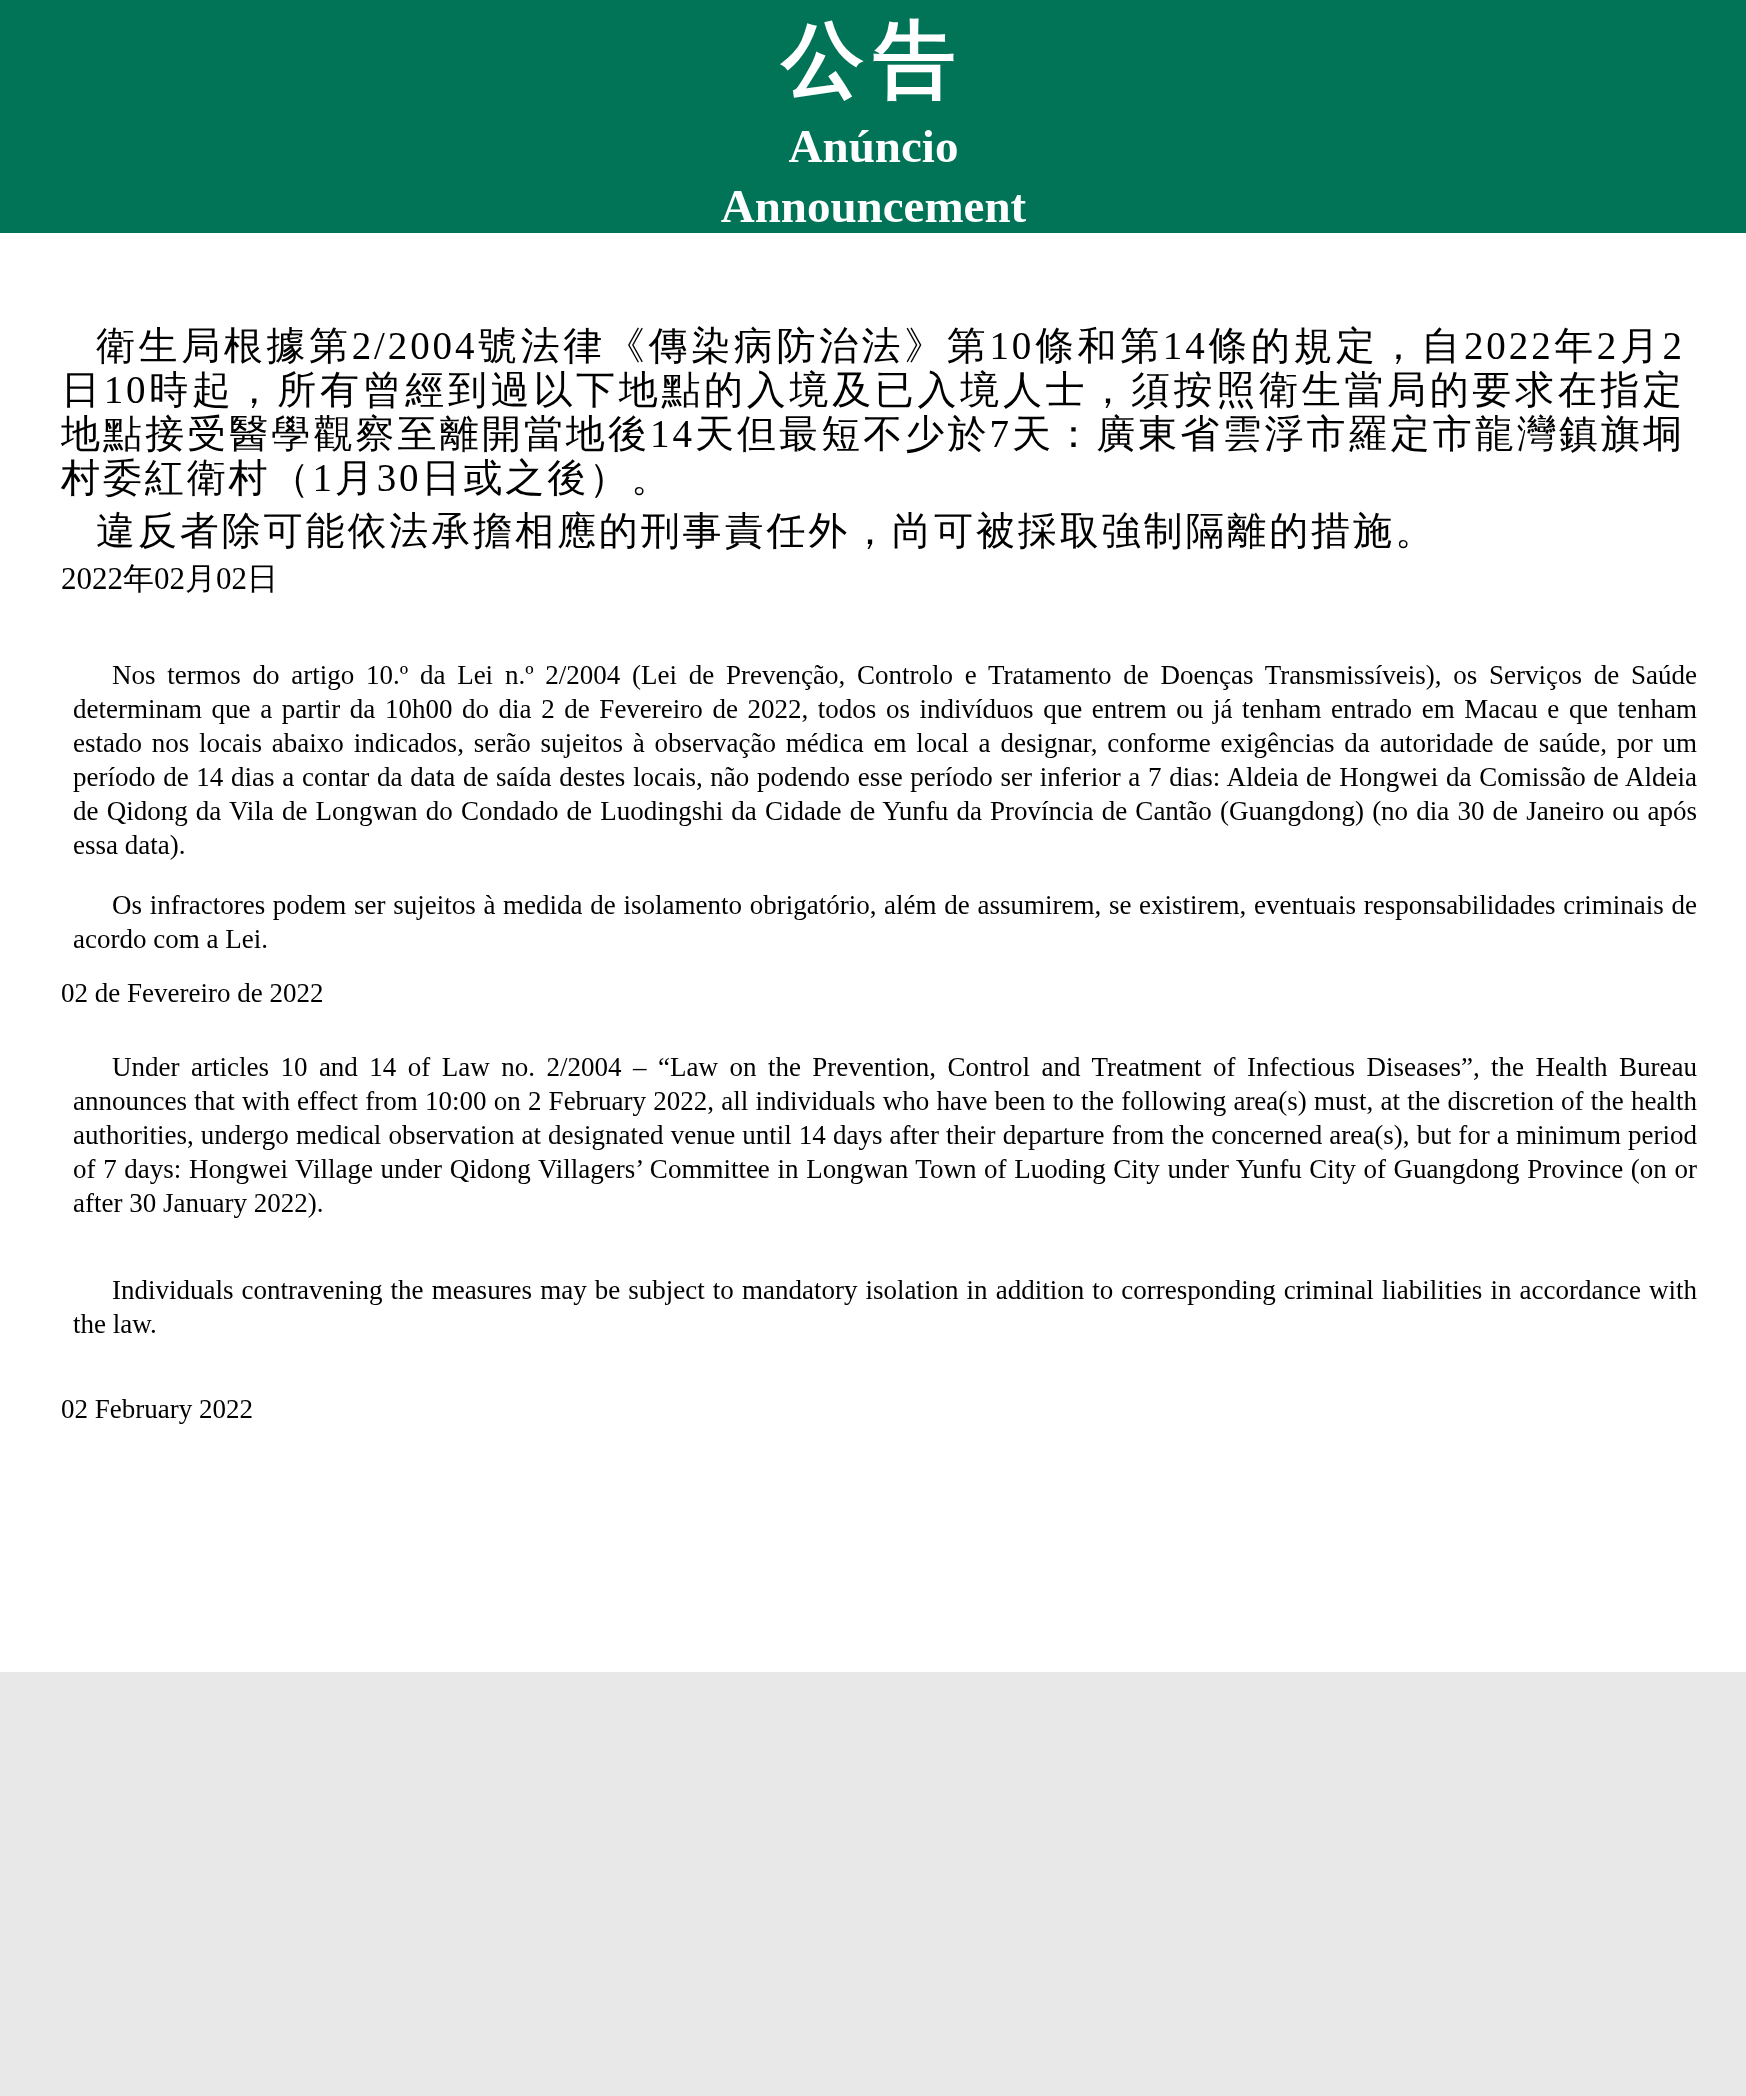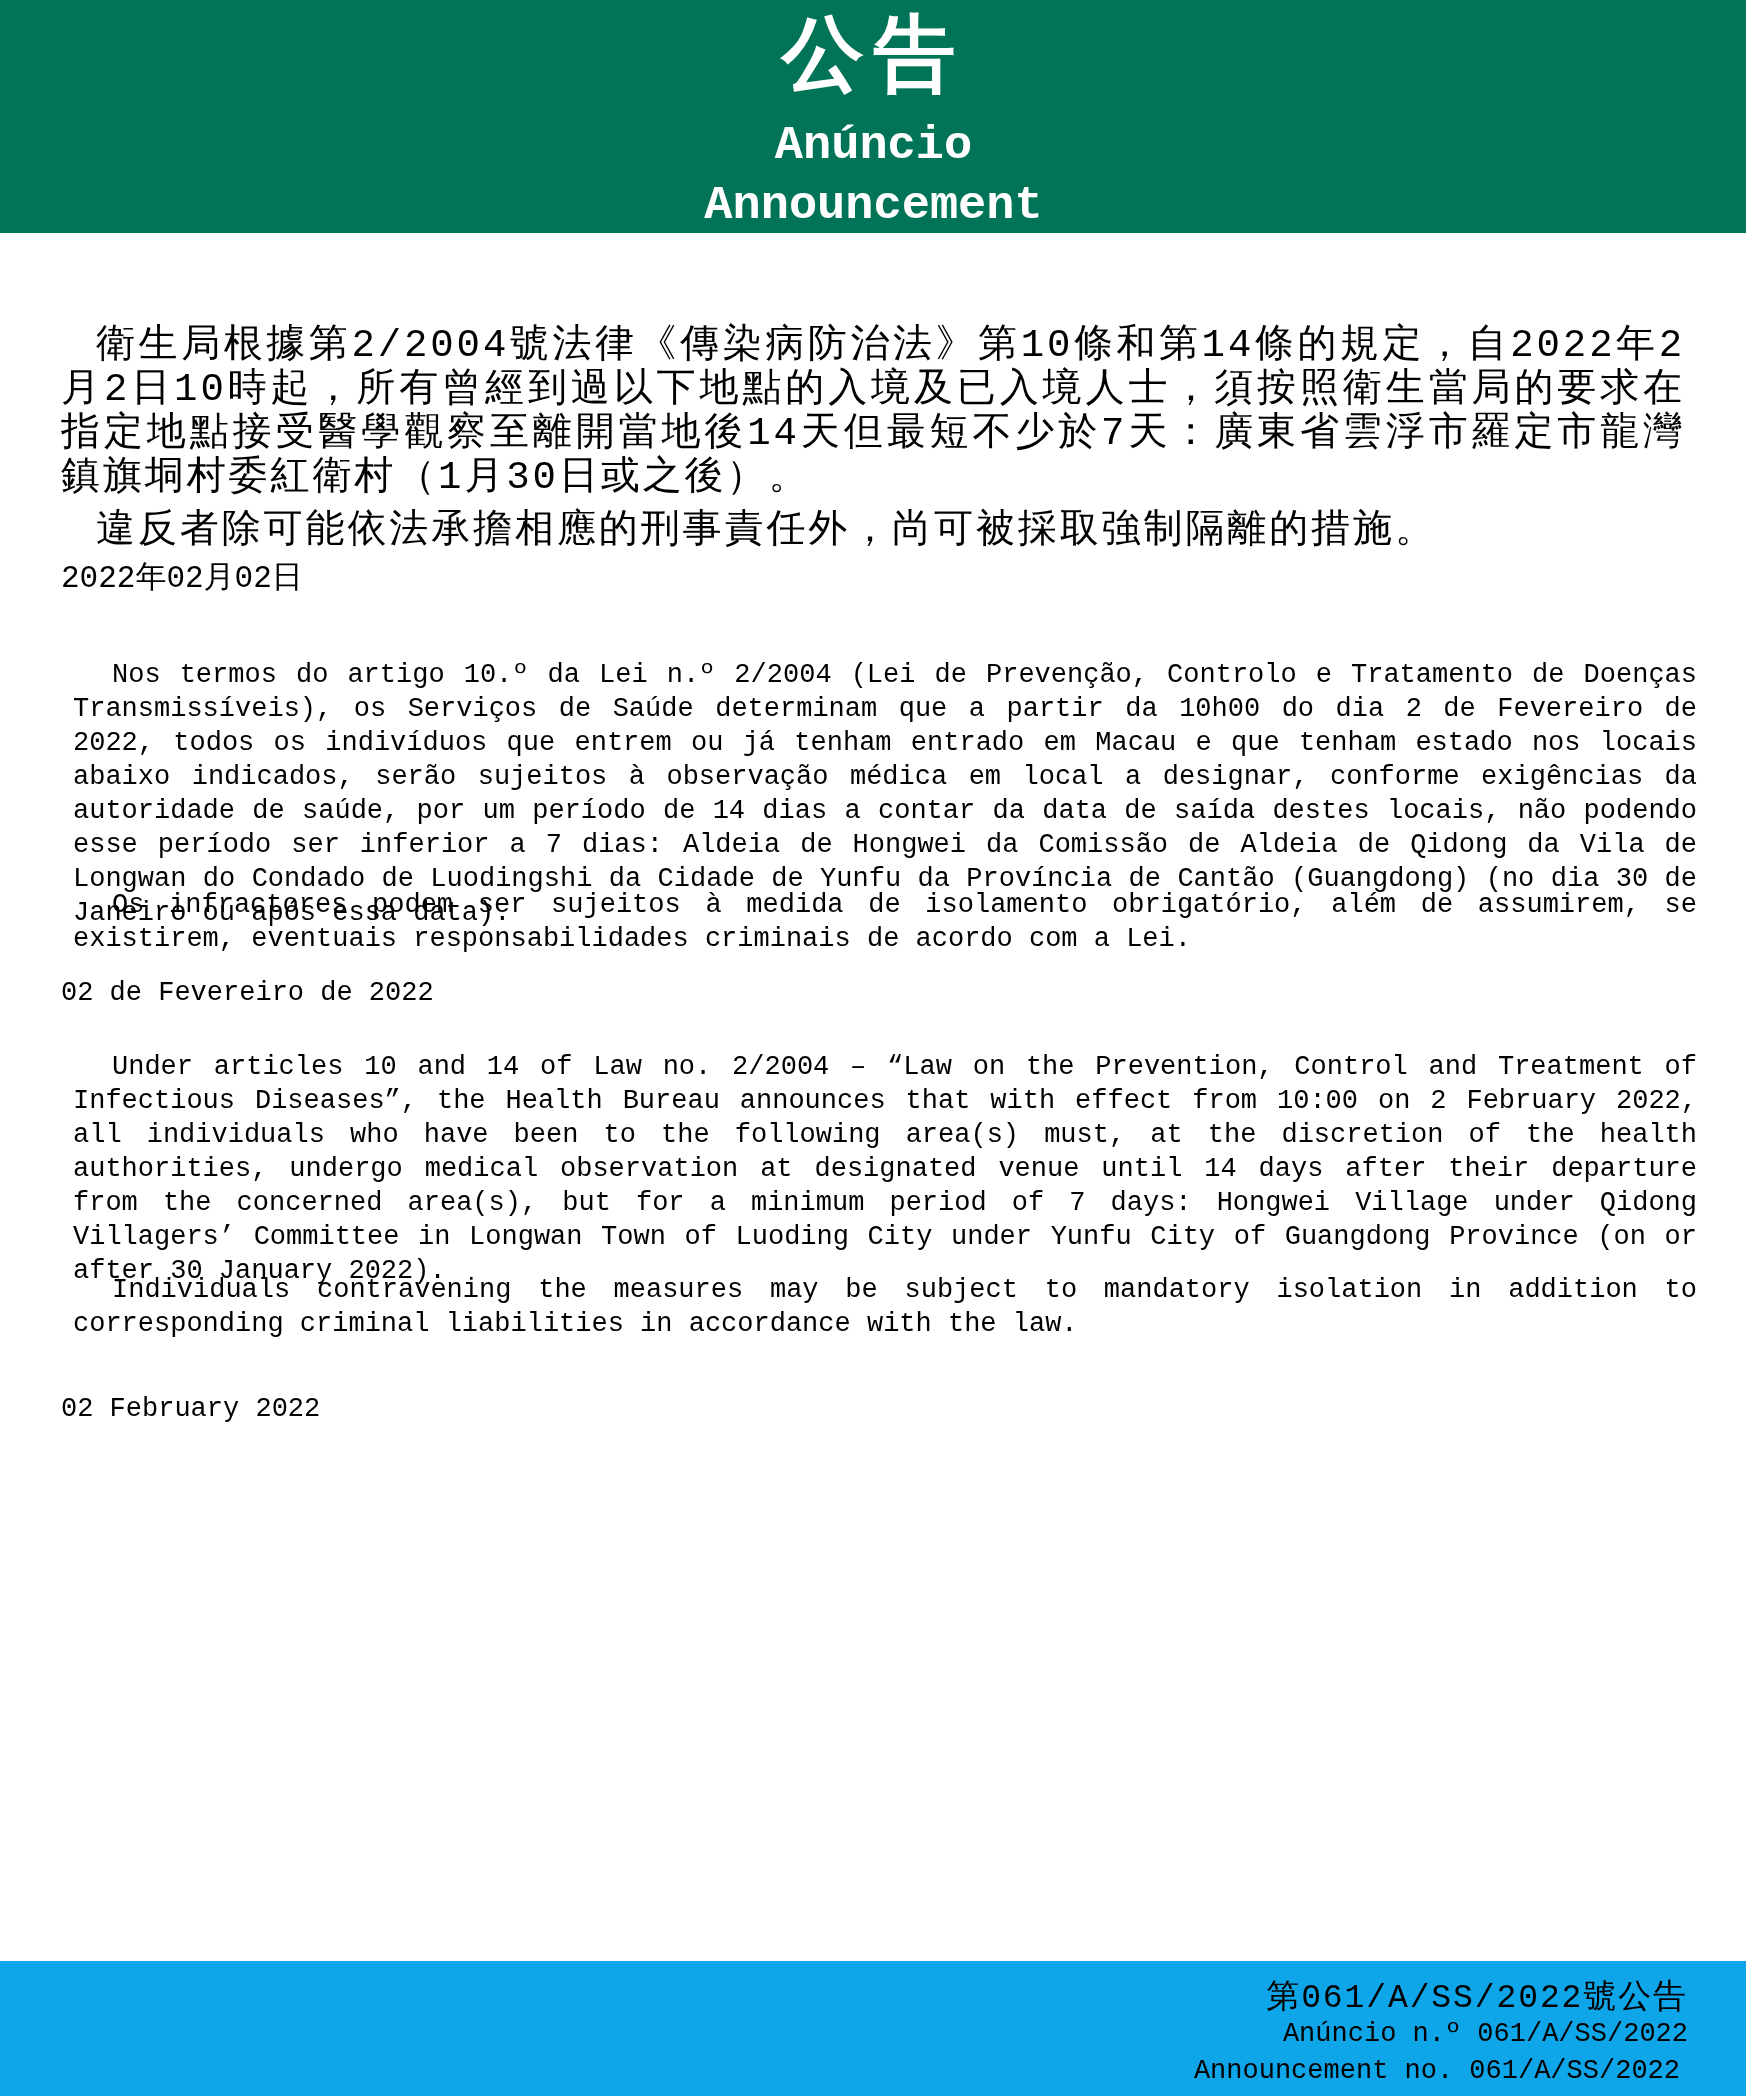--- a/index.html
+++ b/index.html
@@ -1,22 +1,22 @@
 <!DOCTYPE html>
 <html><head>
 <meta charset="utf-8">
 <style>
   html,body{margin:0;padding:0;background:#e8e8e8;}
   .page{
     position:relative;
-    width:1747px;height:2096px;
+    width:1747px;height:1672px;
     background:#ffffff;
     margin:0 auto;
     overflow:hidden;
-    font-family:Liberation Mono, monospace;
+    font-family:Liberation Serif, serif;
     color:#000;
   }
   
   .banner{
     position:absolute;top:0;left:0;width:1747px;height:233px;
     background:#017457;color:#ffffff;text-align:center;
   }
   .banner .t-zh{
     margin:0;padding-top:5.8px;
     font-size:82px;line-height:109px;font-weight:bold;letter-spacing:9.7px;

